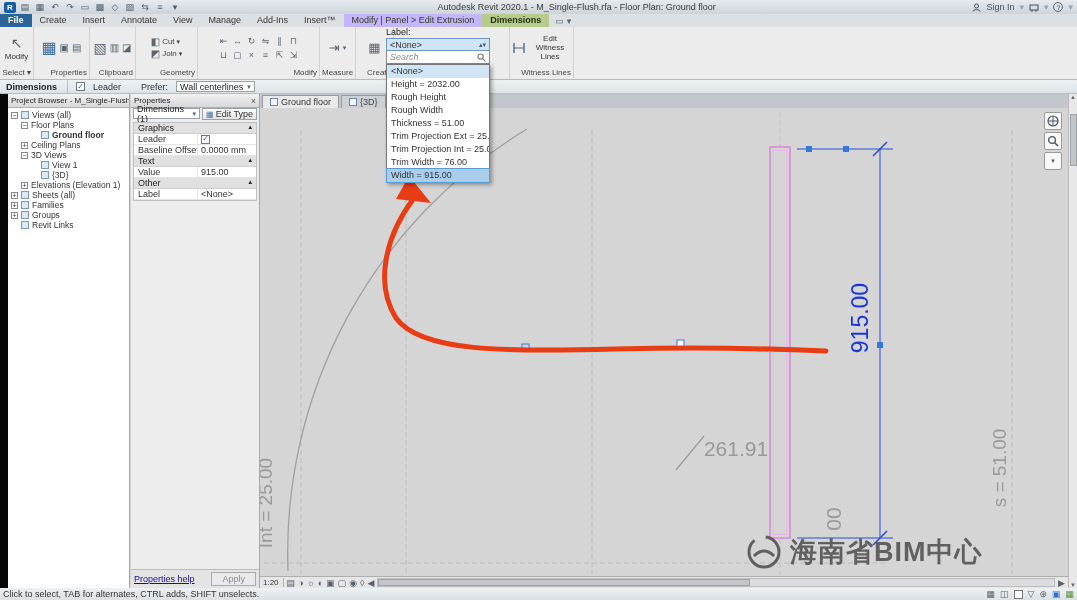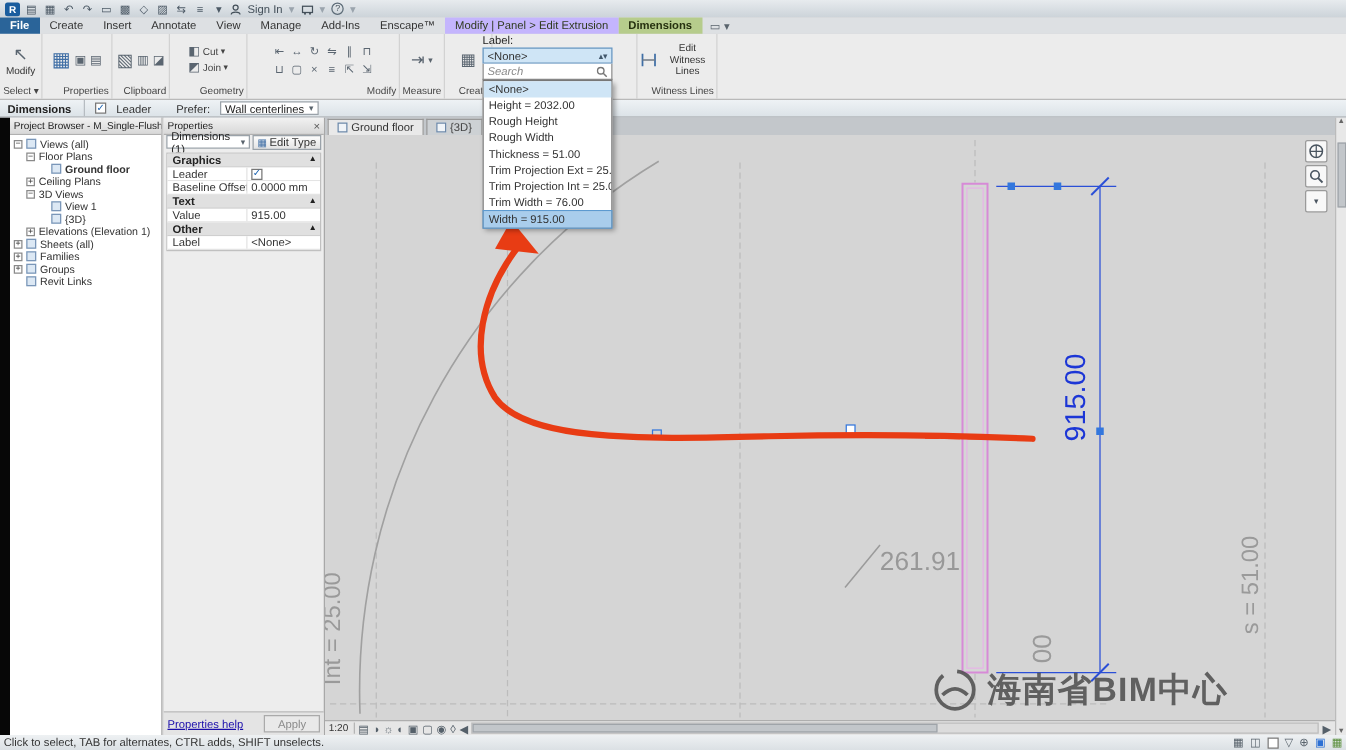--- a/index.html
+++ b/index.html
@@ -77,21 +77,21 @@
          z-index:4;display:flex;flex-direction:column;}
   .ph-close{margin-left:auto;color:#555;font-size:9px;}
   #type-selector{margin:2px;background:#fff;border:1px solid #a0a0a0;height:28px;display:flex;align-items:center;gap:4px;padding:0 3px;}
   #type-selector .tname{flex:1;line-height:10px;}
   #sel-row{display:flex;gap:2px;margin:0 2px 2px;}
   #inst-combo{flex:1;}
   #edit-type{border:1px solid #9aa2a9;background:linear-gradient(#fdfdfd,#e3e3e3);display:flex;
              align-items:center;gap:2px;padding:0 3px;height:12px;}
   .pgrid{margin:0 2px;border:1px solid #c0c0c0;background:#fff;}
   .psec{background:#e0e0e0;height:11px;display:flex;justify-content:space-between;
-        padding:0 4px;color:#222;border-bottom:1px solid #cfcfcf;font-weight:bold;}
+        padding:0 4px;color:#222;border-bottom:1px solid #cfcfcf;}
   .prow{display:flex;height:11px;line-height:10px;border-bottom:1px solid #e4e4e4;background:#fff;}
   .prow .pl{width:64px;padding-left:4px;border-right:1px solid #e4e4e4;overflow:hidden;white-space:nowrap;}
   .prow .pv{flex:1;padding-left:3px;display:flex;align-items:center;overflow:hidden;white-space:nowrap;}
   #props-bottom{margin-top:auto;display:flex;align-items:center;padding:2px 3px;border-top:1px solid #bbb;background:#e4e4e4;}
   #props-help{color:#1a0dab;text-decoration:underline;}
   #apply-btn{margin-left:auto;border:1px solid #aaa;background:#e9e9e9;color:#8b8b8b;padding:1px 10px;}
 
   
   #view-tabbar{left:260px;top:94px;width:808px;height:14px;background:#c3c7cb;display:flex;align-items:flex-end;
                gap:2px;padding:0 2px;z-index:4;}
@@ -149,20 +149,21 @@
   <span class="qat-i">▦</span>
   <span class="qat-i">↶</span>
   <span class="qat-i">↷</span>
   <span class="qat-i">▭</span>
   <span class="qat-i">▩</span>
   <span class="qat-i">◇</span>
   <span class="qat-i">▨</span>
   <span class="qat-i">⇆</span>
   <span class="qat-i">≡</span>
   <span class="qat-i">▾</span>
+  <span id="title-text">Autodesk Revit 2020.1 - M_Single-Flush.rfa - Floor Plan: Ground floor</span>
   <span class="tb-right">
     <svg width="9" height="9" viewBox="0 0 9 9">
         <circle cx="4.5" cy="3" r="2" fill="none" stroke="#44505a"></circle>
         <path d="M1 8.5 C1 6 8 6 8 8.5" fill="none" stroke="#44505a"></path>
       </svg>
     <span>Sign In</span>
     <span class="sep">▾</span>
     <svg width="10" height="9" viewBox="0 0 10 9">
         <rect x="1" y="2" width="8" height="5" fill="none" stroke="#44505a"></rect>
         <circle cx="3" cy="8" r="0.8" fill="#44505a"></circle>
@@ -175,21 +176,21 @@
 </div>
 
 <div class="abs" id="tabrow">
   <span class="rtab file">File</span>
   <span class="rtab">Create</span>
   <span class="rtab">Insert</span>
   <span class="rtab">Annotate</span>
   <span class="rtab">View</span>
   <span class="rtab">Manage</span>
   <span class="rtab">Add-Ins</span>
-  <span class="rtab">Enscape™</span>
+  <span class="rtab">Insert™</span>
   <span class="rtab ctx1">Modify | Panel &gt; Edit Extrusion</span>
   <span class="rtab ctx2">Dimensions</span>
   <span class="tabrow-icons">
     <span>▭</span>
     <span>▾</span>
   </span>
 </div>
 
 <div class="abs" id="ribbon">
   <div class="rpanel" style="width:34px;">

